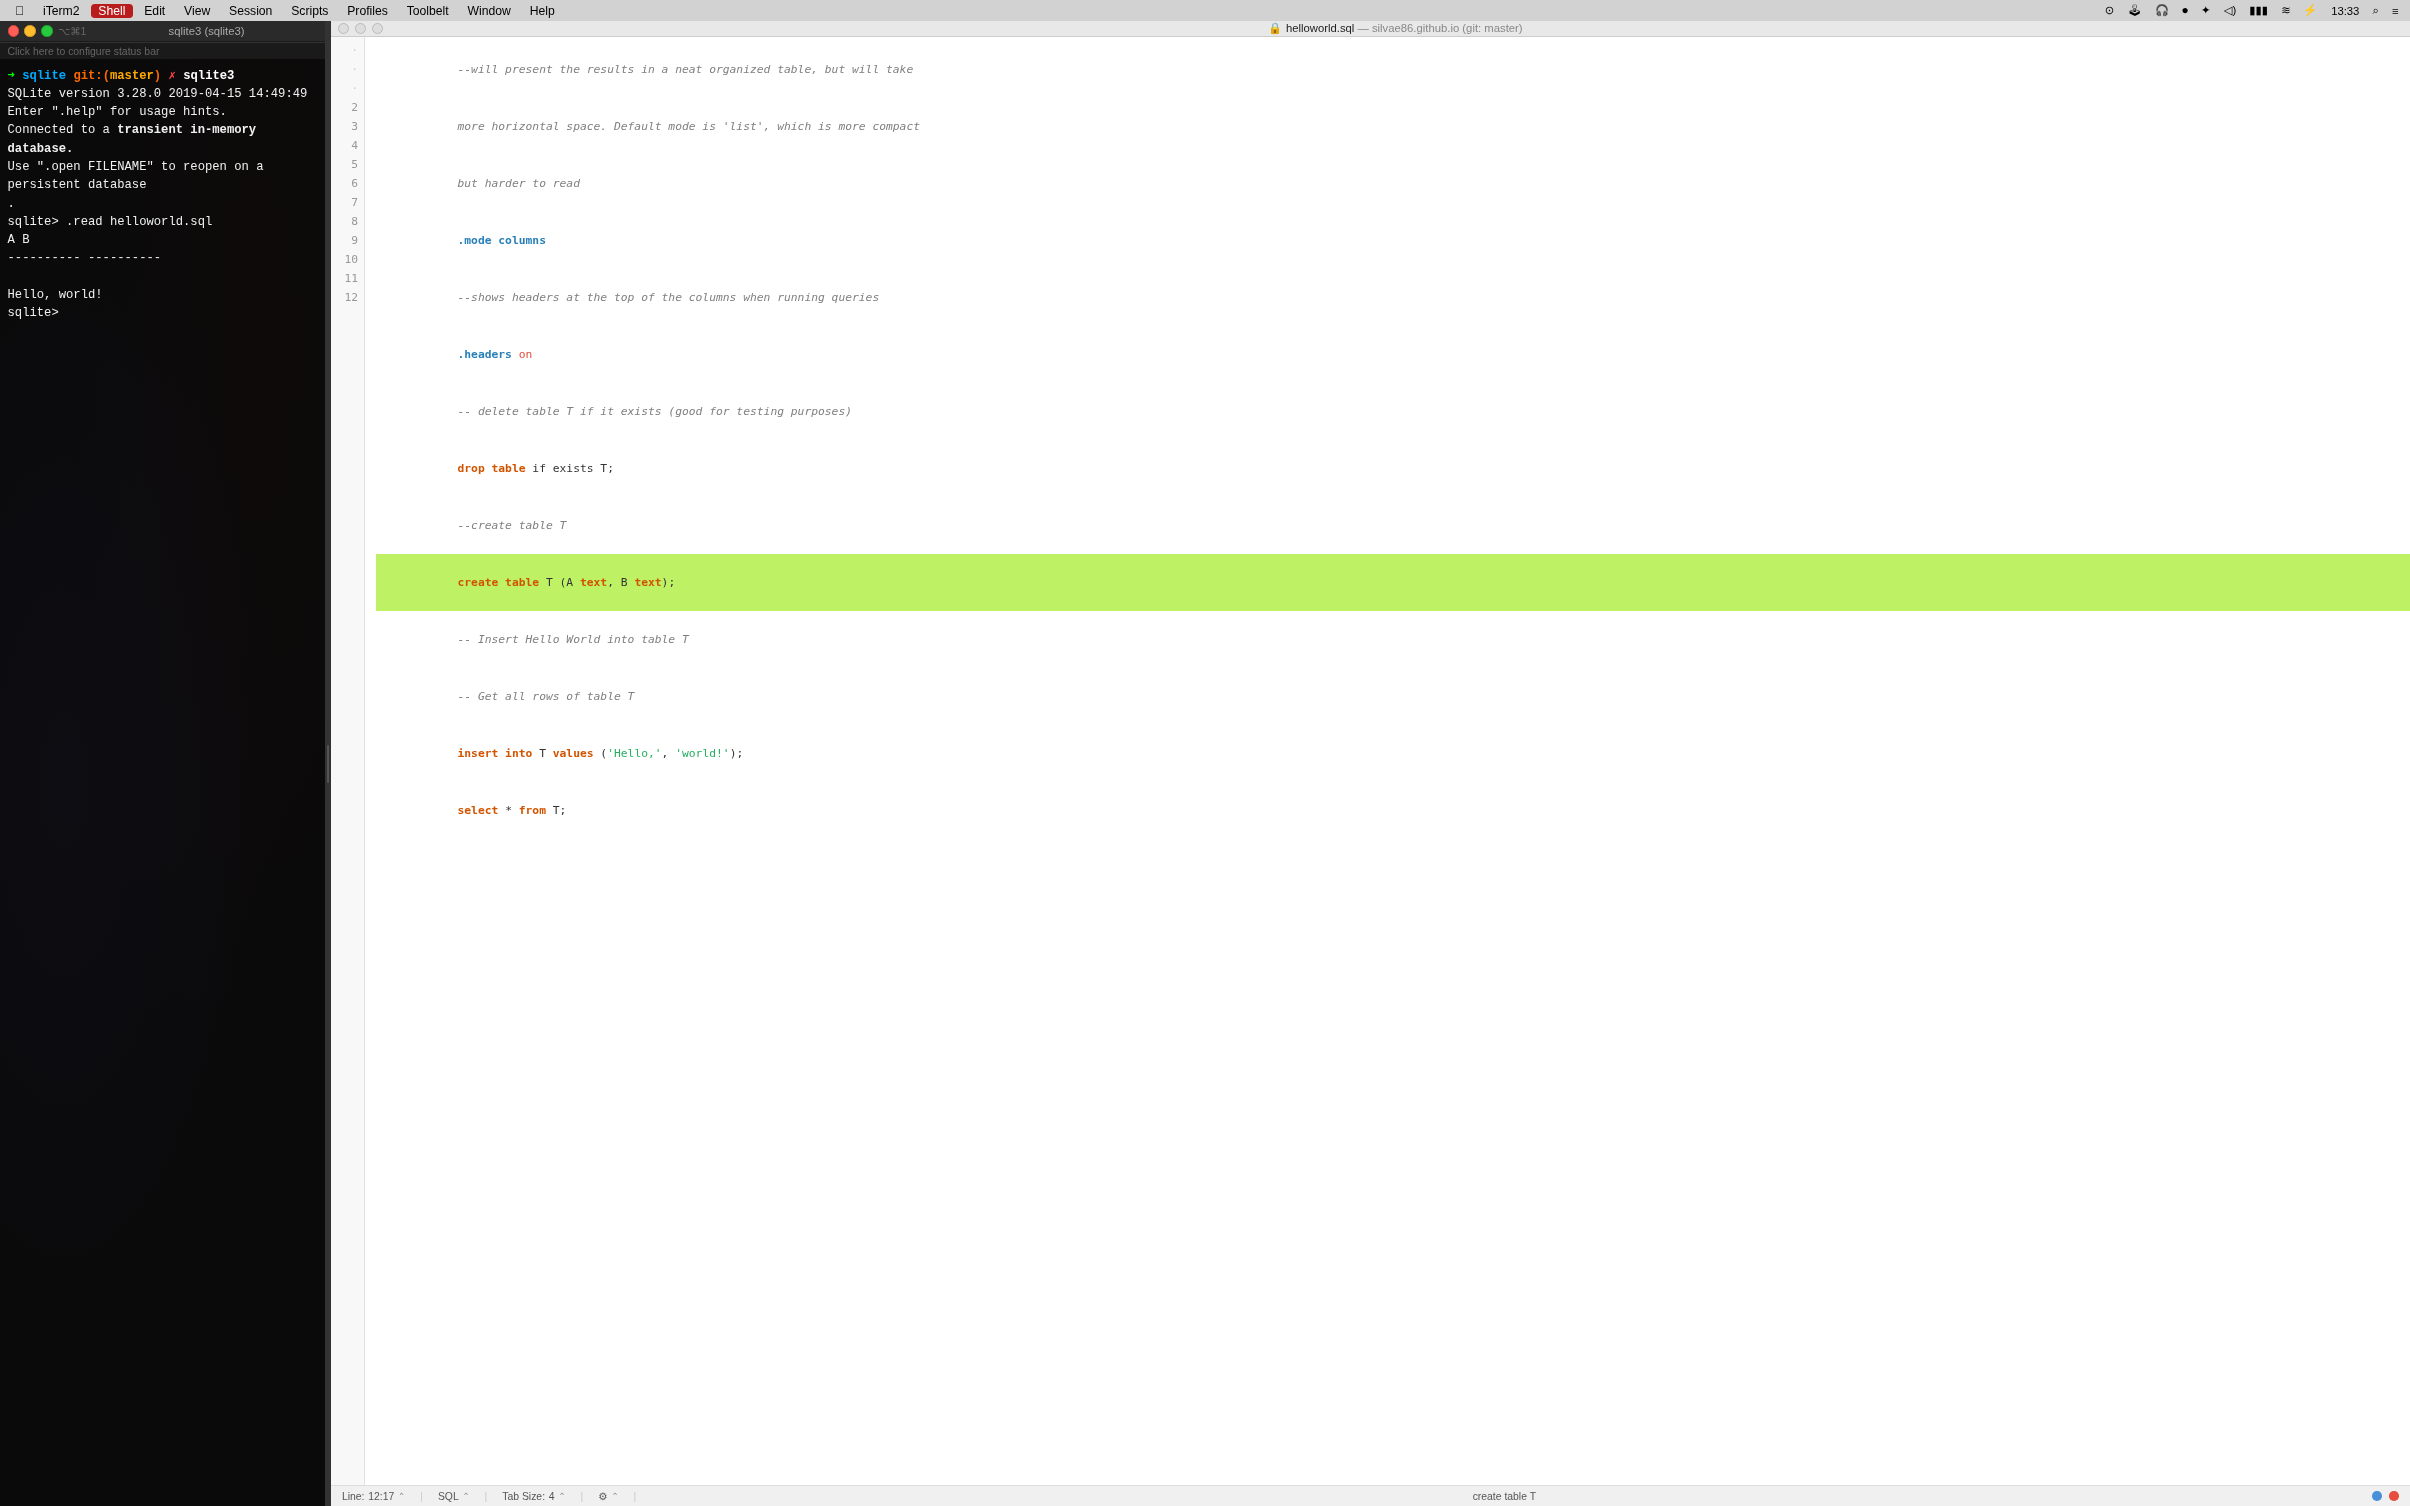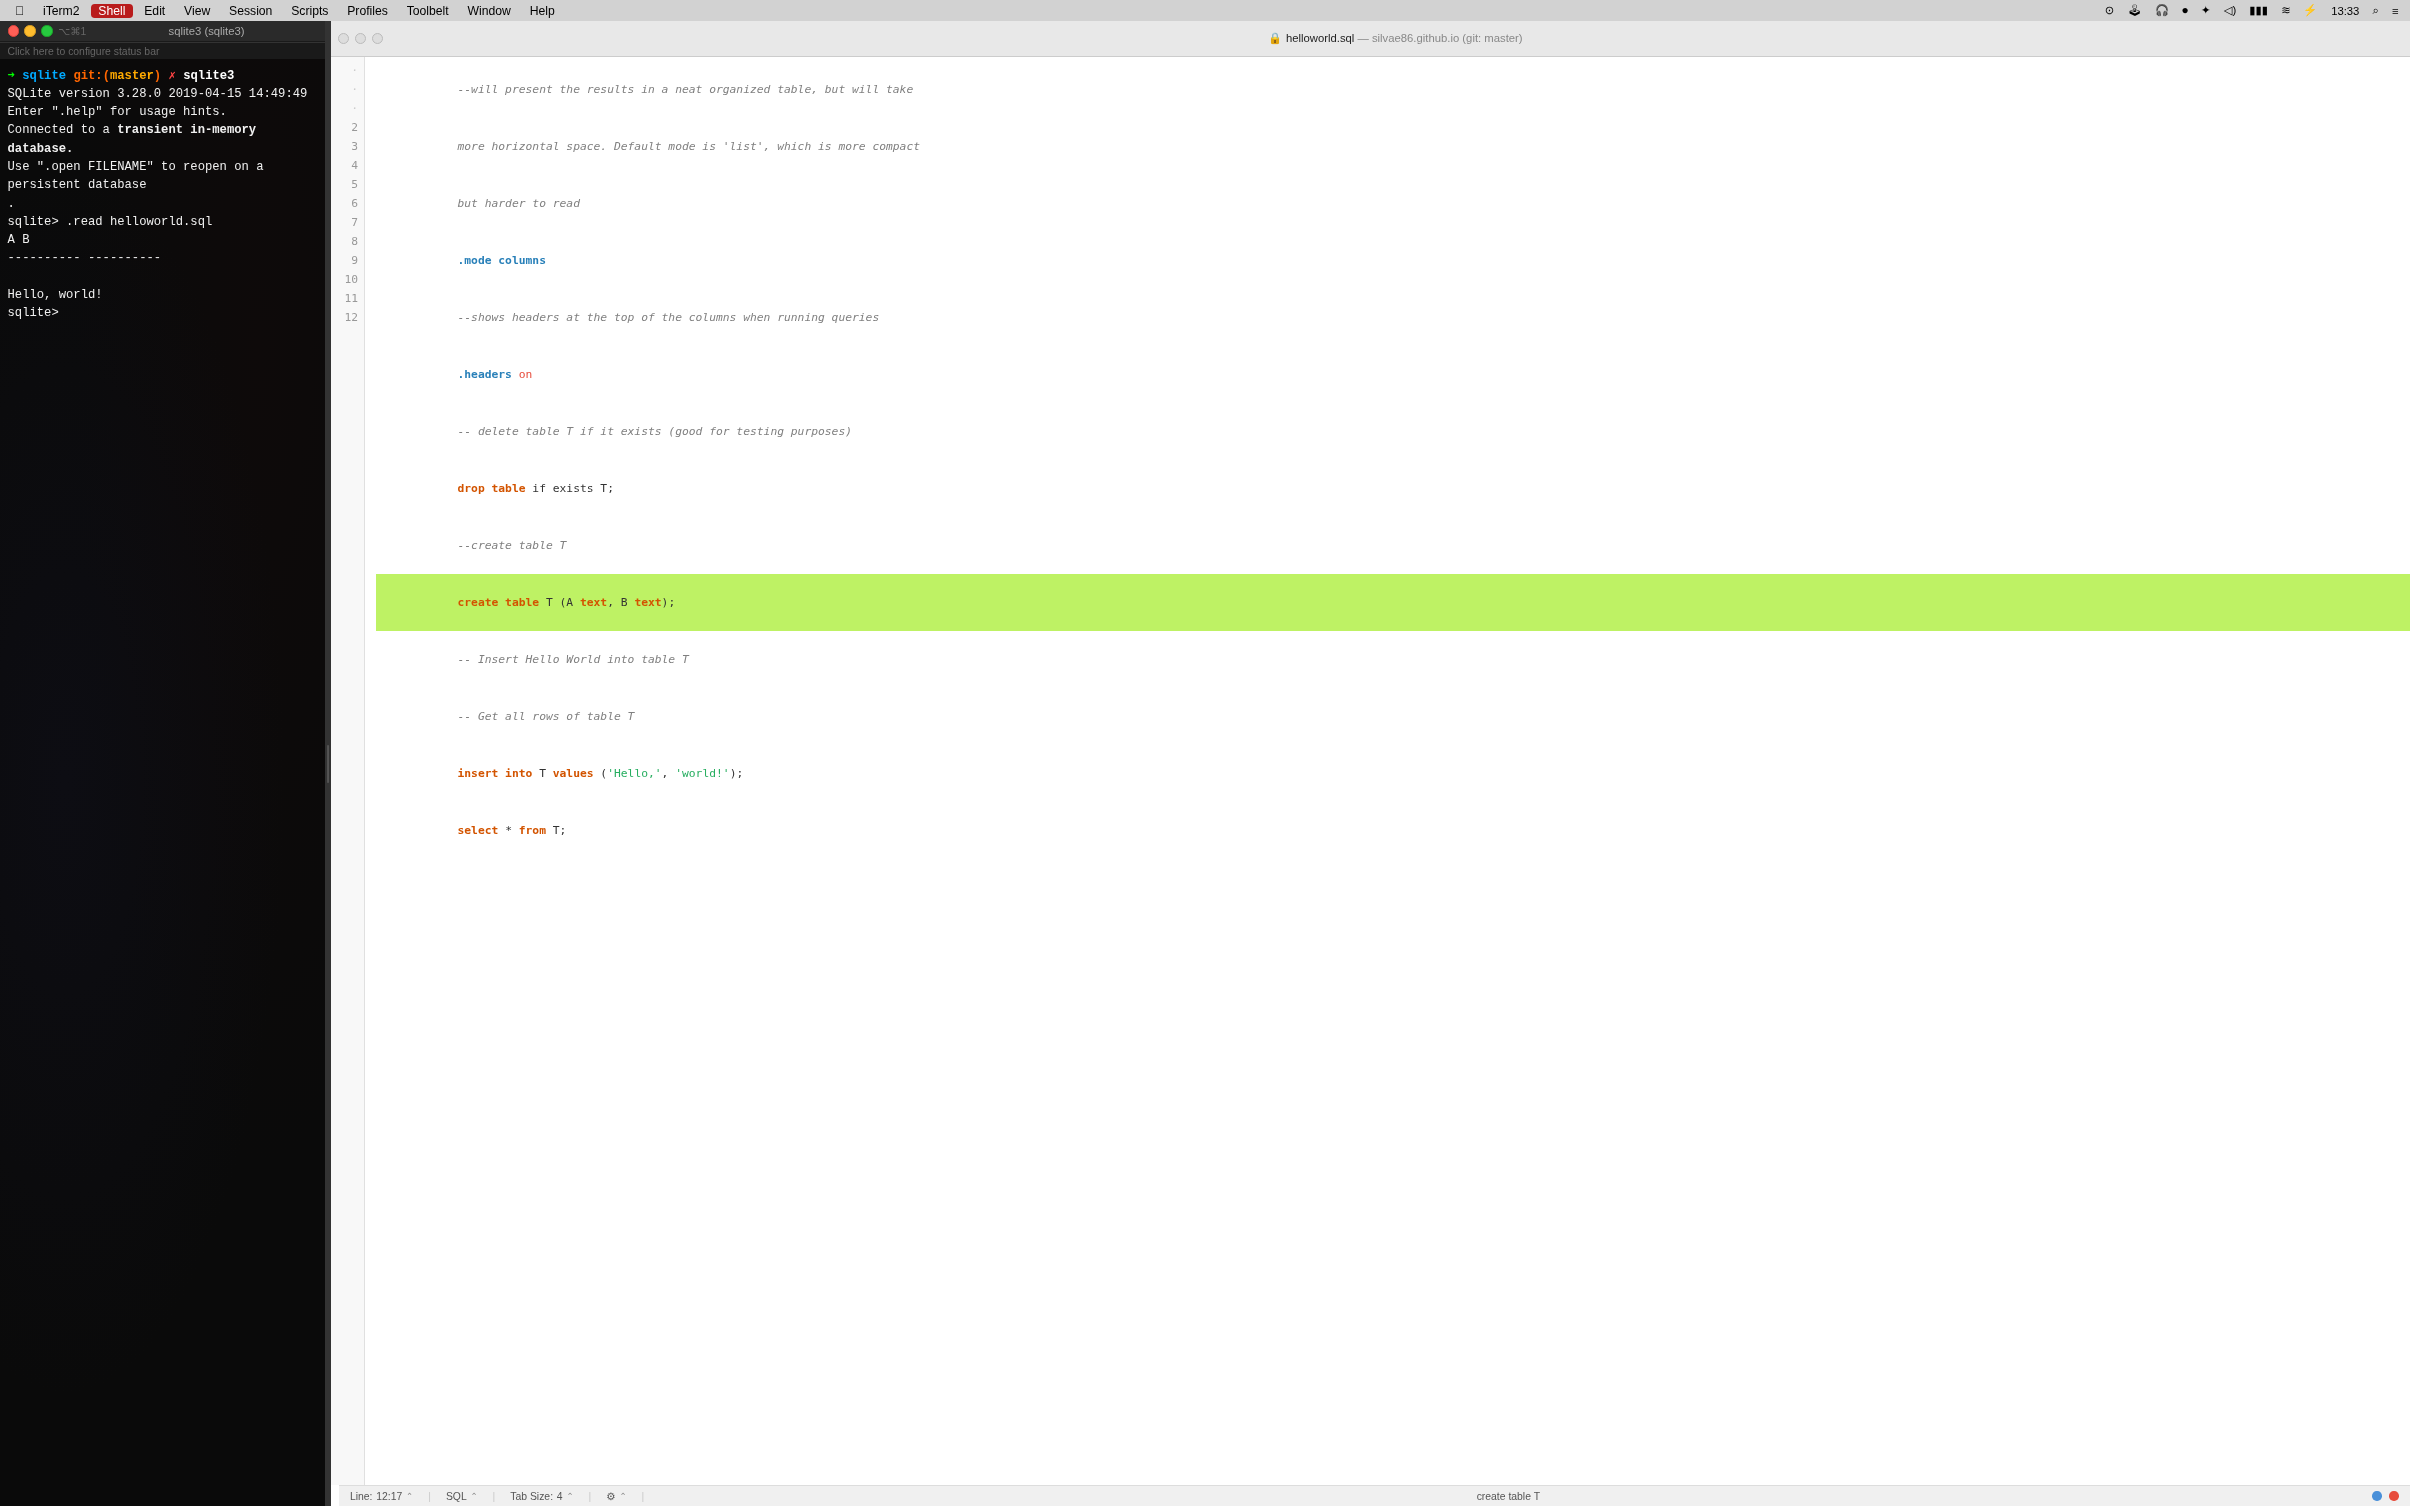--- a/index.html
+++ b/index.html
@@ -216,21 +216,21 @@
     #editor-panel {
       flex: 1;
       display: flex;
       flex-direction: column;
       background: #ffffff;
       overflow: hidden;
     }
 
     
     #editor-titlebar {
-      height: 36px;
+      height: 16px;
       background: #e8e8e8;
       display: flex;
       align-items: center;
       padding: 0 7.5px;
       gap: 5.6px;
       border-bottom: 0.9px solid #ccc;
     }
 
     .editor-traffic-light {
       width: 11.3px;
@@ -318,21 +318,20 @@
     #editor-statusbar {
       height: 21px;
       background: #f0f0f0;
       border-top: 0.9px solid #ddd;
       display: flex;
       align-items: center;
       padding: 0 11.3px;
       gap: 15px;
       font-size: 10.4px;
       color: #555;
-      margin-left: 8px;
     }
 
     .statusbar-item {
       display: flex;
       align-items: center;
       gap: 3.8px;
       cursor: pointer;
     }
 
     .statusbar-chevron {

